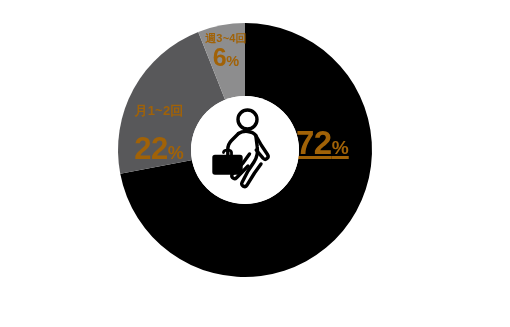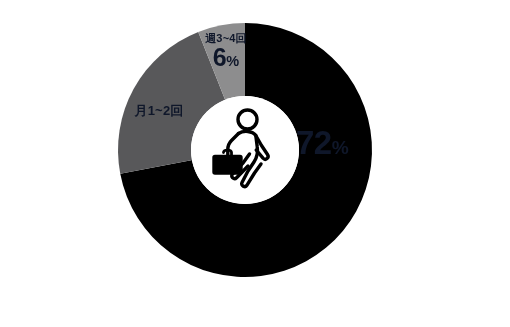--- a/index.html
+++ b/index.html
@@ -21,21 +21,21 @@
   }
   #donut-svg {
     position: absolute;
     left: 0;
     top: 0;
     width: 510px;
     height: 327px;
   }
   .slice-label {
     position: absolute;
-    color: #0f172a;
+    color: #a16207;
     text-align: center;
     line-height: 1.0;
     white-space: nowrap;
     -webkit-font-smoothing: antialiased;
   }
   .slice-label .cat {
     display: block;
     font-weight: bold;
     letter-spacing: 0.2px;
   }
@@ -49,21 +49,21 @@
     letter-spacing: 0;
   }
 
   
   #label-everyday {
     left: 296px;
     top: 126px;
     text-align: left;
   }
   #label-everyday .cat { font-size: 14px; margin-bottom: 3px; }
-  #label-everyday .val { font-size: 33px; }
+  #label-everyday .val { font-size: 33px; text-decoration: underline; }
 
   
   #label-monthly {
     left: 118px;
     top: 104px;
     width: 82px;
   }
   #label-monthly .cat { font-size: 13px; margin-bottom: 16px; }
   #label-monthly .val { font-size: 31px; }
 
@@ -108,20 +108,21 @@
 
     <circle id="donut-hole" cx="245" cy="150" r="53.98" fill="#ffffff"></circle>
   </svg>
 
   <div class="slice-label" id="label-everyday">
     <span class="val"><span>72</span><span class="pct">%</span></span>
   </div>
 
   <div class="slice-label" id="label-monthly">
     <span class="cat">月1~2回</span>
+    <span class="val"><span>22</span><span class="pct">%</span></span>
   </div>
 
   <div class="slice-label" id="label-weekly">
     <span class="cat">週3~4回</span>
     <span class="val"><span>6</span><span class="pct">%</span></span>
   </div>
 
   <div id="center-hub">
     <svg id="center-icon-svg" viewBox="0 0 108 108">
       <g fill="none" stroke="#000000" stroke-width="3.4" stroke-linecap="round" stroke-linejoin="round">

